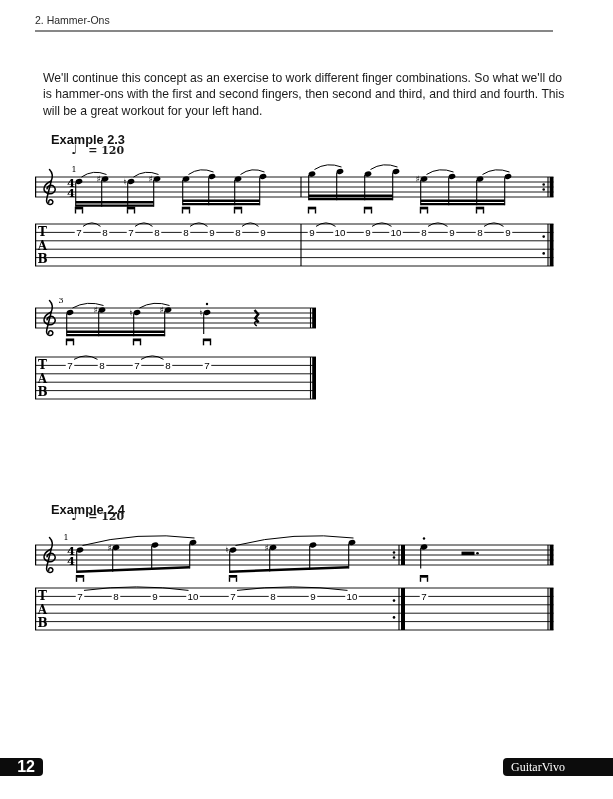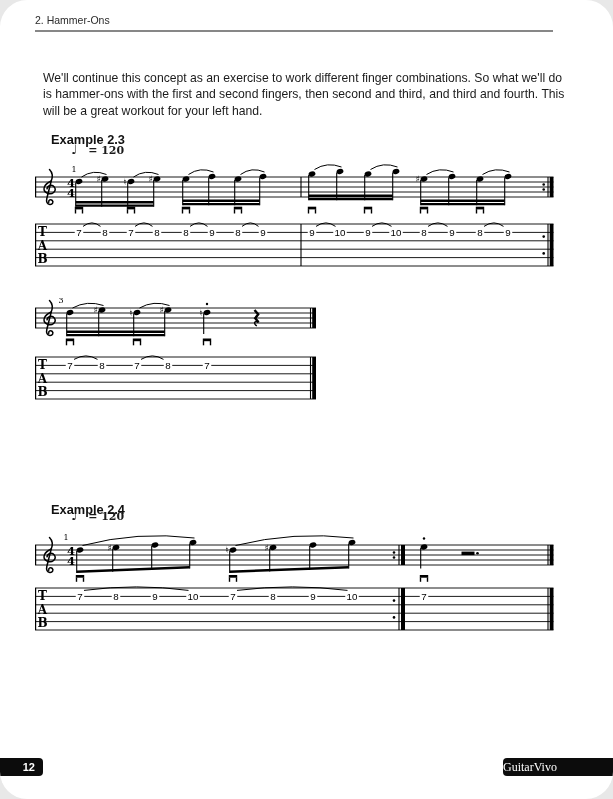--- a/index.html
+++ b/index.html
@@ -1,39 +1,39 @@
 <!DOCTYPE html>
 <html><head>
 <meta charset="utf-8">
 <style>
   html,body{margin:0;padding:0;background:#e8e8e8;}
   .page{position:relative;width:613px;height:799px;background:#ffffff;overflow:hidden;
-        font-family:"Liberation Sans",sans-serif;color:#1b1b1b;border-radius:27px;}
+        font-family:"Liberation Sans",sans-serif;color:#1b1b1b;}
   .header-title{position:absolute;left:35px;top:14px;font-size:10.5px;color:#2a2a2a;}
   .header-rule{position:absolute;left:35px;top:30px;width:518px;height:2px;background:#878787;}
   .body-text{position:absolute;left:35px;width:578px;margin:8px;font-size:12.2px;
              line-height:16.3px;white-space:pre-line;}
   .p1{top:62px;}
   .p2{top:430px;}
   .p3{top:642px;}
   .example-heading{position:absolute;left:35px;margin:16px;font-size:12.8px;font-weight:bold;color:#111;}
   .h23{top:116px;}
   .h24{top:486px;}
   .tempo{position:absolute;left:71px;height:18px;display:flex;align-items:flex-start;}
   .t1{top:143px;}
   .t2{top:509px;}
   .tempo-note{font-family:"DejaVu Sans",sans-serif;font-size:13px;font-weight:bold;line-height:14px;}
   .tempo-eq{font-family:"DejaVu Serif",serif;font-size:11px;font-weight:bold;margin-left:11px;line-height:15px;}
   svg.sys{position:absolute;left:0;width:613px;display:block;}
   .footer-page{position:absolute;left:0;top:758px;width:43px;height:18px;background:#0c0c0c;
-               color:#fff;border-radius:0 4px 4px 0;font-size:11px;font-weight:bold;
+               color:#fff;border-radius:0 4px 4px 0;font-size:16px;font-weight:bold;
                line-height:18px;text-align:right;box-sizing:border-box;padding-right:8px;}
   .footer-brand{position:absolute;left:503px;top:758px;width:110px;height:18px;background:#0c0c0c;
                 color:#fff;border-radius:4px 0 0 4px;font-family:"Liberation Serif",serif;
-                font-size:12px;line-height:18px;box-sizing:border-box;padding-left:0;}
+                font-size:12px;line-height:18px;box-sizing:border-box;padding-left:8px;}
 </style>
 </head>
 <body>
 
 <div class="page">
 
   <div class="header-title">2. Hammer-Ons</div>
   <div class="header-rule"></div>
 
   <p class="body-text p1">We'll continue this concept as an exercise to work different finger combinations. So what we'll do

